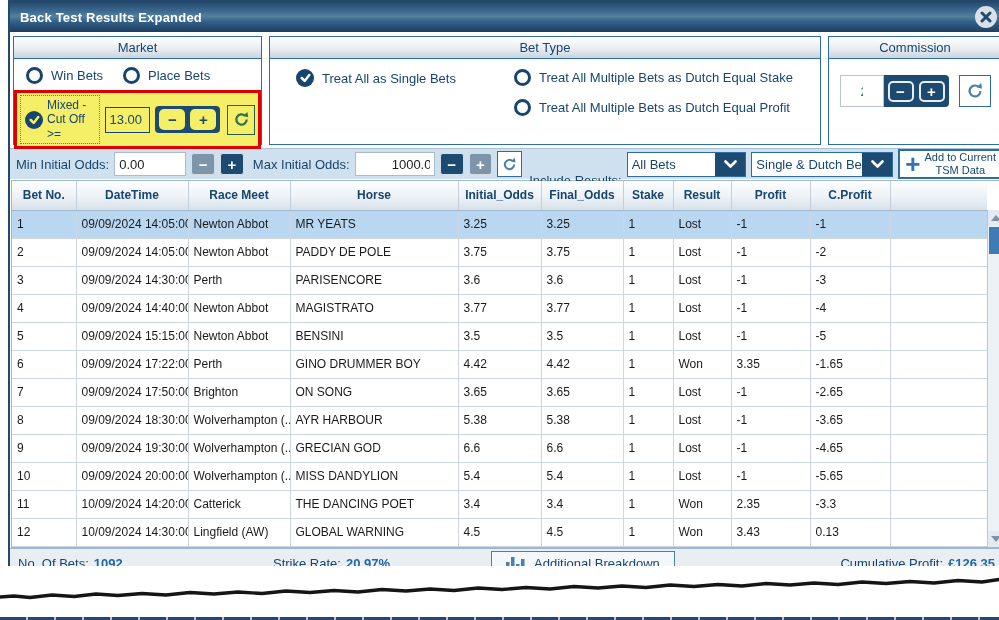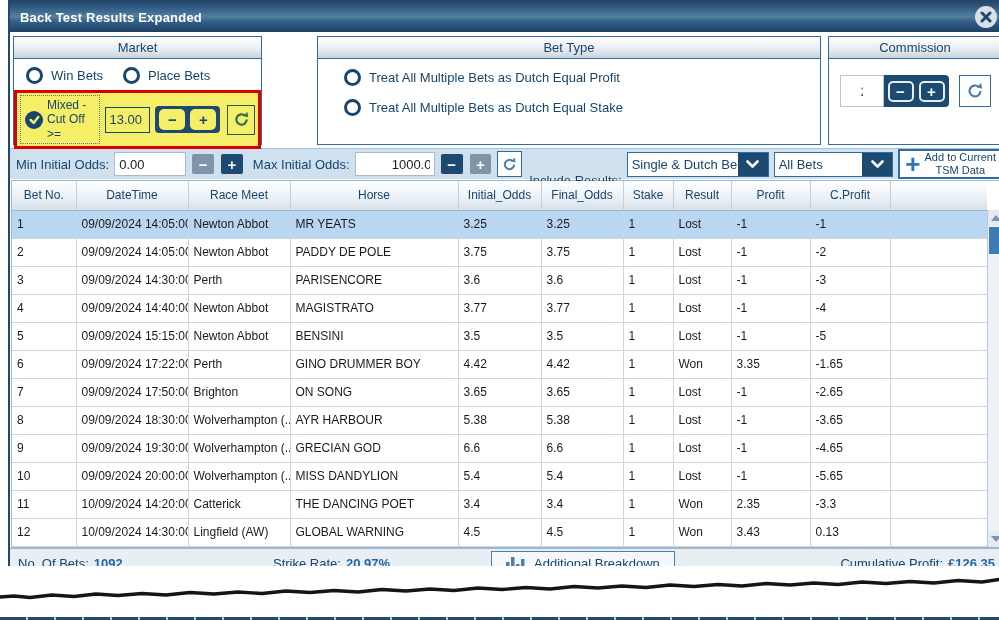--- a/index.html
+++ b/index.html
@@ -12,21 +12,21 @@
     background:linear-gradient(180deg,#25496b 0%,#3c6890 30%,#54809e 48%,#33608a 65%,#1d3f60 100%); }
   .titlebar .title { color:#fff; font-size:13px; font-weight:bold; letter-spacing:.2px; }
   .close-btn { width:22px; height:22px; border-radius:50%; background:#d9e0e7; display:flex; align-items:center; justify-content:center; cursor:pointer; }
 
   
   .panels { display:flex; gap:7px; padding:4px 3px 3px 3px; height:116px; }
   .panel { border:1px solid #2e6da4; background:#fff; display:flex; flex-direction:column; }
   .panel-header { height:22px; line-height:21px; text-align:center; color:#17456e; font-size:13px;
     background:linear-gradient(180deg,#ffffff 0%,#e9edf1 55%,#c9d4de 100%); border-bottom:1px solid #2e6da4; }
   .panel-market { width:249px; }
-  .panel-bettype { flex:1;margin-left:48px; }
+  .panel-bettype { flex:1; }
   .panel-commission { width:174px; }
 
   .opt-item { display:flex; align-items:center; gap:8px; }
   .opt-label { font-size:13px; color:#17456e; white-space:nowrap; }
   .radio-circle { width:17px; height:17px; border-radius:50%; background:#fff; border:3px solid #17456e; flex:none; }
   .check-circle { width:18px; height:18px; border-radius:50%; background:#17456e; display:flex; align-items:center; justify-content:center; flex:none; }
 
   .market-radios { display:flex; gap:20px; padding:8px 0 0 12px; }
   .mixed-row { margin-top:6px; border:3px solid #dd0000; background:#f4ef66; display:flex; align-items:center; padding:2px 3px; gap:5px; flex:1; }
   .mixed-check-label { display:flex; align-items:center; gap:4px; border:1px dotted #5a7a95; padding:2px 4px; }
@@ -58,21 +58,21 @@
   .dropdown { height:25px; background:#fff; border:1px solid #2e6da4; display:flex; align-items:center; cursor:pointer; }
   .dropdown .dd-text { font-size:13px; color:#17456e; padding:0 4px; overflow:hidden; white-space:nowrap; flex:1; }
   .dd-chevron { width:30px; height:100%; background:#1d4a70; display:flex; align-items:center; justify-content:center; flex:none; }
   .add-btn { margin-left:auto; width:110px; height:30px; background:#fff; border:2px solid #2e6da4; display:flex; align-items:center; justify-content:center; gap:4px; cursor:pointer; }
   .add-btn .plus { color:#2e75b6; font-size:26px; font-weight:bold; line-height:22px; }
   .add-btn .txt { font-size:11px; color:#17456e; text-align:center; line-height:1.2; white-space:nowrap; }
 
   
   .table-wrap { display:flex; margin:1px 1px 0 1px; border:1px solid #9fb8cd; height:368px; }
   table { border-collapse:collapse; table-layout:fixed; width:975px; font-size:12px; }
-  thead th { height:29px; font-weight:normal; color:#17456e; text-align:center;
+  thead th { height:29px; font-weight:bold; color:#17456e; text-align:center;
     background:linear-gradient(180deg,#fdfeff 0%,#eef3f7 50%,#d7e1ea 100%);
     border-right:1px solid #c2cfdb; border-bottom:1px solid #9fb8cd; overflow:hidden; white-space:nowrap; }
   tbody td { height:28px; color:#1a1a1a; padding:0 5px; border-right:1px solid #ccd6e0; border-bottom:1px solid #ccd6e0; overflow:hidden; white-space:nowrap; }
   tbody tr.selected td { background:#b9d7f1; }
   thead th:last-child, tbody td:last-child { border-right:none; }
 
   .scrollbar { width:17px; background:#edf2f7; border-left:1px solid #b9c8d5; display:flex; flex-direction:column; margin-top:29px; }
   .sb-btn { height:16px; display:flex; align-items:center; justify-content:center; background:#e3eaf1; cursor:pointer; }
   .tri-up { width:0; height:0; border-left:5px solid transparent; border-right:5px solid transparent; border-bottom:6px solid #7e93a6; }
   .tri-down { width:0; height:0; border-left:5px solid transparent; border-right:5px solid transparent; border-top:6px solid #7e93a6; }
@@ -143,28 +143,38 @@
             <path d="M17 11a6 6 0 1 1-1.9-4.4" fill="none" stroke="#2e6e57" stroke-width="2.6"></path>
             <polygon points="17.8,2.2 18.8,8.4 12.8,7" fill="#2e6e57"></polygon>
           </svg>
         </span>
       </div>
     </div>
 
     <div class="panel panel-bettype">
       <div class="panel-header">Bet Type</div>
       <div class="bettype-body">
+        <div class="bettype-col1">
+          <span class="opt-item">
+            <span class="check-circle">
+              <svg width="11" height="10" viewBox="0 0 13 12">
+                  <polyline points="2,6 5.5,9.5 11,2.5" fill="none" stroke="#fff" stroke-width="3" stroke-linecap="round" stroke-linejoin="round"></polyline>
+                </svg>
+            </span>
+            <span class="opt-label">Treat All as Single Bets</span>
+          </span>
+        </div>
         <div class="bettype-col2">
           <span class="opt-item">
             <span class="radio-circle"></span>
-            <span class="opt-label">Treat All Multiple Bets as Dutch Equal Profit</span>
+            <span class="opt-label">Treat All Multiple Bets as Dutch Equal Stake</span>
           </span>
           <span class="opt-item">
             <span class="radio-circle"></span>
-            <span class="opt-label">Treat All Multiple Bets as Dutch Equal Stake</span>
+            <span class="opt-label">Treat All Multiple Bets as Dutch Equal Profit</span>
           </span>
         </div>
       </div>
     </div>
 
     <div class="panel panel-commission">
       <div class="panel-header">Commission</div>
       <div class="commission-body">
         <span class="commission-group">
           <input class="commission-input" value="2.00" style="">
@@ -192,30 +202,30 @@
     <input class="filter-input" style="width: 80px; padding-left: 36px;" value="1000.00">
     <span class="sq-btn sq-navy">−</span>
     <span class="sq-btn sq-gray">+</span>
     <span class="icon-btn refresh-white" style="width:26px;height:26px;">
       <svg width="17" height="17" viewBox="0 0 22 22">
         <path d="M17 11a6 6 0 1 1-1.9-4.4" fill="none" stroke="#4a7fae" stroke-width="2.6"></path>
         <polygon points="17.8,2.2 18.8,8.4 12.8,7" fill="#4a7fae"></polygon>
       </svg>
     </span>
     <span class="filter-label" style="margin-left:2px;margin-top:33px;">Include Results:</span>
-    <span class="dropdown" style="width:142px;">
-      <span class="dd-text">Single &amp; Dutch Be</span>
+    <span class="dropdown" style="width:126px;">
+      <span class="dd-text">All Bets</span>
       <span class="dd-chevron">
         <svg width="13" height="9" viewBox="0 0 13 9">
             <polyline points="1.5,1.5 6.5,6.5 11.5,1.5" fill="none" stroke="#fff" stroke-width="2.6" stroke-linecap="round" stroke-linejoin="round"></polyline>
           </svg>
       </span>
     </span>
-    <span class="dropdown" style="width:126px;">
-      <span class="dd-text">All Bets</span>
+    <span class="dropdown" style="width:142px;">
+      <span class="dd-text">Single &amp; Dutch Be</span>
       <span class="dd-chevron">
         <svg width="13" height="9" viewBox="0 0 13 9">
             <polyline points="1.5,1.5 6.5,6.5 11.5,1.5" fill="none" stroke="#fff" stroke-width="2.6" stroke-linecap="round" stroke-linejoin="round"></polyline>
           </svg>
       </span>
     </span>
     <span class="add-btn">
       <span class="plus">+</span>
       <span class="txt">
         <span>Add to Current</span><br>

